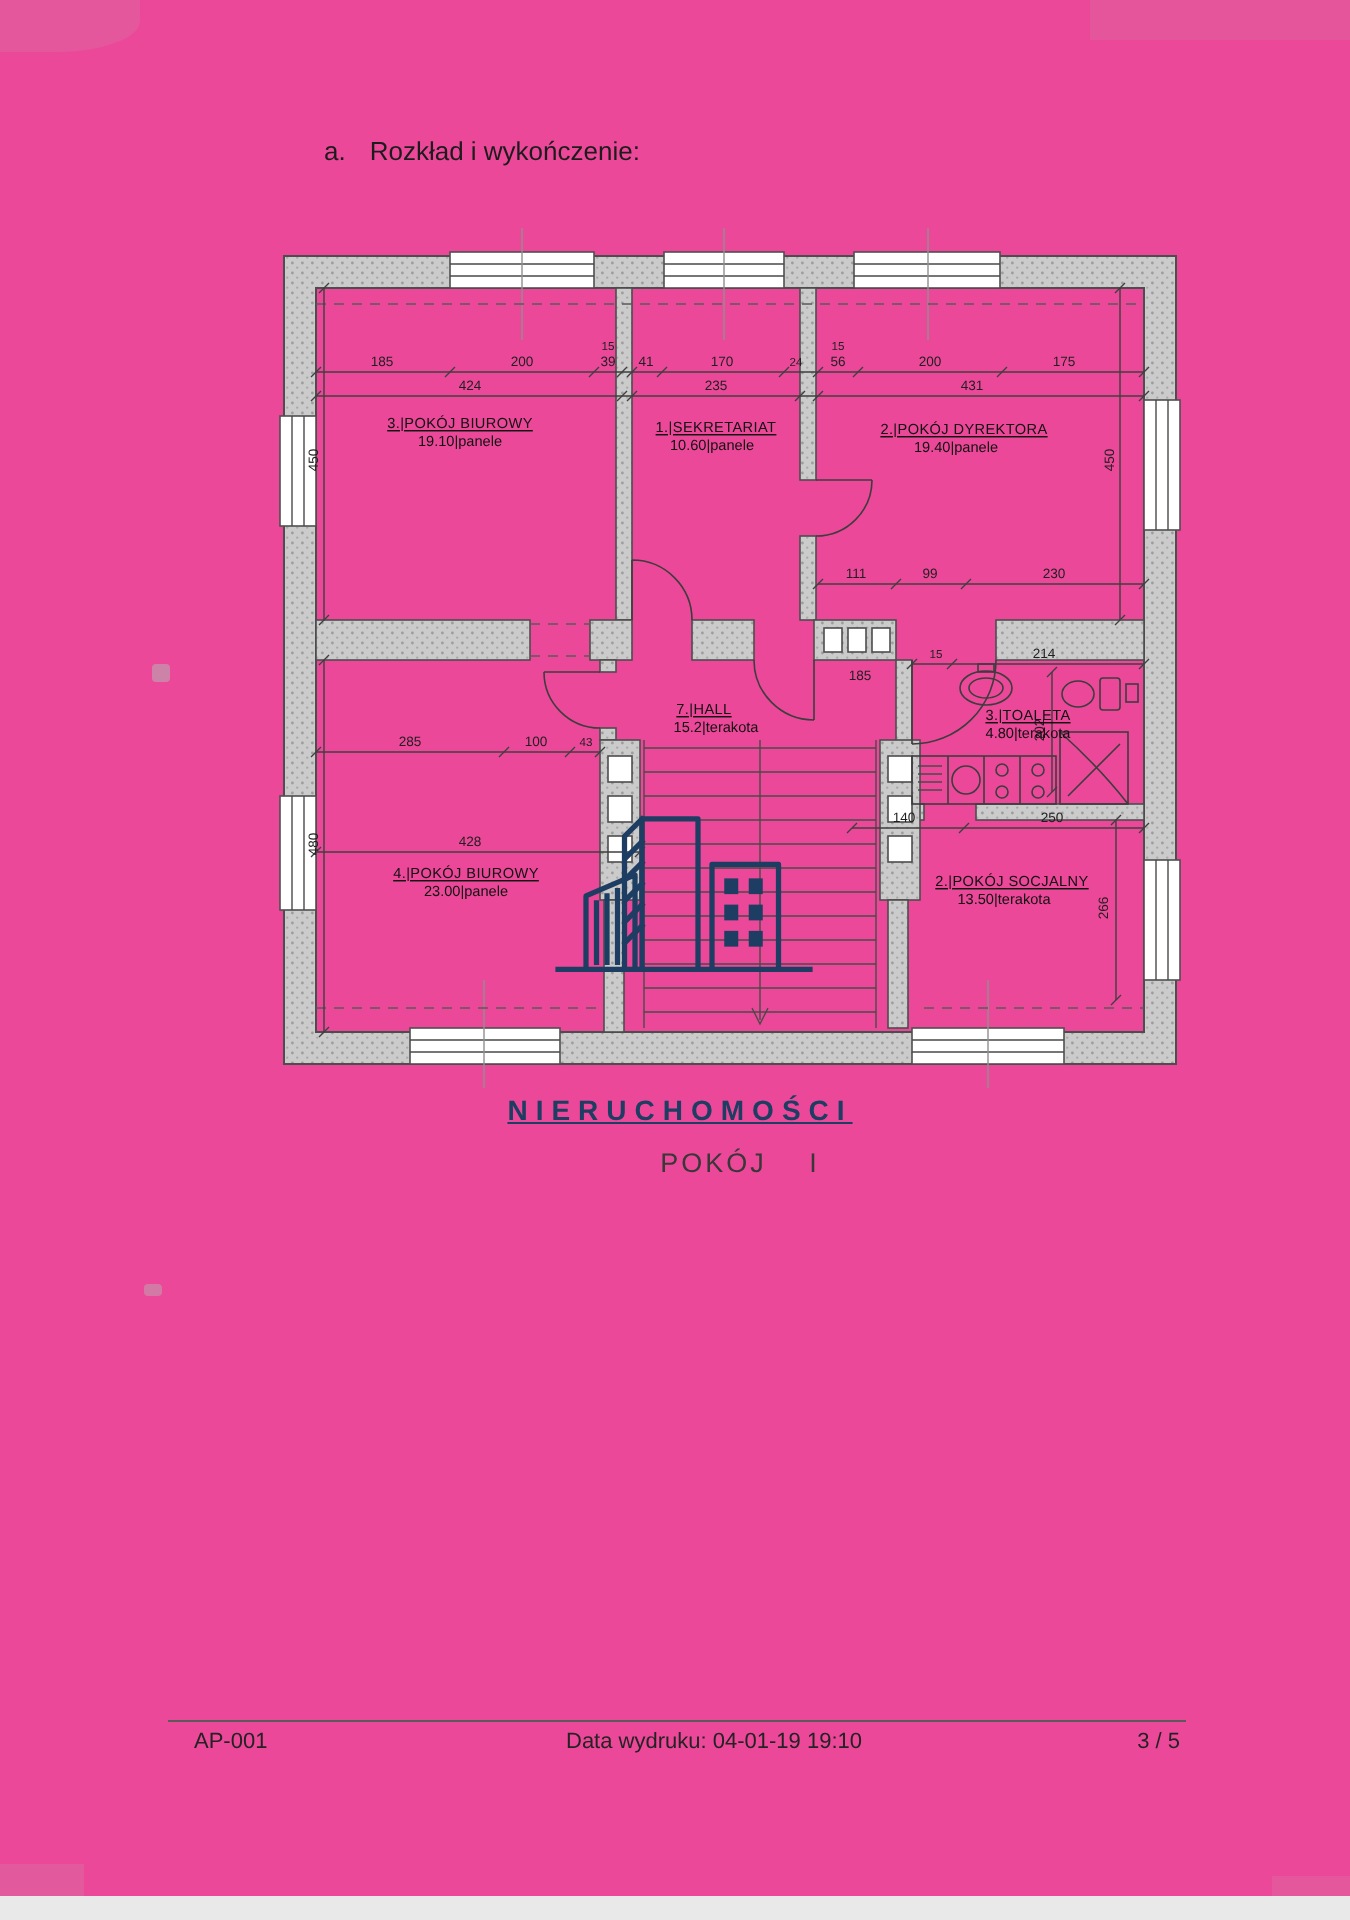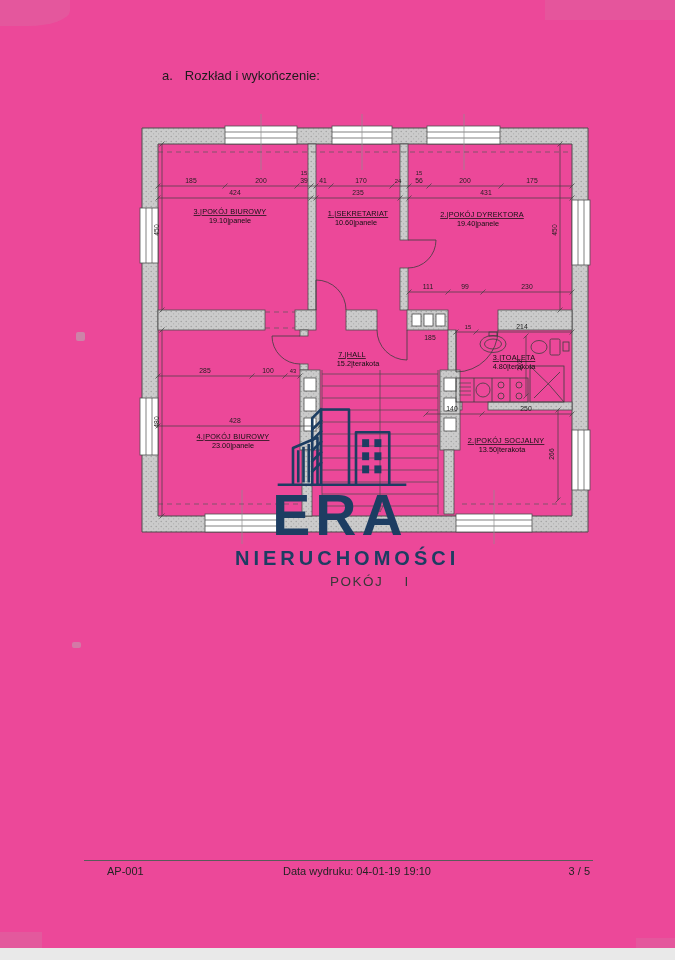--- a/index.html
+++ b/index.html
@@ -18,27 +18,27 @@
   .dim{font-size:6.8px;fill:#1f1f1f;text-anchor:middle;font-family:"Liberation Sans",sans-serif;}
   .dimsm{font-size:5.8px;}
   .rlbl{font-size:7.3px;fill:#101010;text-anchor:middle;letter-spacing:.2px;
         text-decoration:underline;font-family:"Liberation Sans",sans-serif;}
   .rarea{font-size:7.3px;fill:#101010;text-anchor:middle;font-family:"Liberation Sans",sans-serif;}
   .logo-stroke{stroke:#1d3d62;stroke-width:3;fill:none;stroke-linejoin:round;stroke-linecap:square;}
   .logo-fill{fill:#1d3d62;stroke:none;}
   .era-buildings{position:absolute;left:272px;top:390px;}
   .era-word{position:absolute;left:252px;top:486px;width:176px;text-align:center;
             font-size:57px;font-weight:bold;letter-spacing:5px;color:#1d3d62;line-height:1.02;}
-  .era-sub{position:absolute;left:235px;top:547px;width:210px;
-           font-size:20px;font-weight:bold;letter-spacing:4px;color:#1d3d62;}
+  .era-sub{position:absolute;left:235px;top:547px;width:210px;text-align:center;
+           font-size:14px;font-weight:bold;letter-spacing:4px;color:#1d3d62;text-decoration:underline;}
   .caption{position:absolute;left:300px;top:574px;width:140px;text-align:center;
            font-size:13.5px;letter-spacing:1.5px;word-spacing:16px;color:#383838;}
   .f-line{position:absolute;top:860px;left:84px;width:509px;border-top:1px solid #5a5a5a;}
   .f-txt{position:absolute;top:865px;font-size:11px;color:#232323;}
-  .f-left{left:107px;}
+  .f-left{left:97px;}
   .f-center{left:283px;}
   .f-right{left:545px;width:45px;text-align:right;}
 </style>
 </head>
 <body>
 
 <div class="page">
 
   <div class="artifact" style="left:0;top:0;width:70px;height:26px;opacity:.14;border-radius:0 0 60% 0;"></div>
   <div class="artifact" style="right:0;top:0;width:130px;height:20px;opacity:.12;"></div>
@@ -229,21 +229,20 @@
       <rect x="103" y="56" width="8" height="9"></rect>
         <rect x="117" y="56" width="8" height="9"></rect>
       <rect x="103" y="71" width="8" height="9"></rect>
         <rect x="117" y="71" width="8" height="9"></rect>
       <rect x="103" y="86" width="8" height="9"></rect>
         <rect x="117" y="86" width="8" height="9"></rect>
     </g>
     <path class="logo-stroke" d="M8,108 H152" stroke-width="3.5"></path>
   </svg>
 
-  <div class="era-word">ERA</div>
   <div class="era-sub">NIERUCHOMOŚCI</div>
 
   <div class="caption">POKÓJ I</div>
 
   <div class="f-line"></div>
   <div class="f-txt f-left">AP-001</div>
   <div class="f-txt f-center">Data wydruku: 04-01-19 19:10</div>
   <div class="f-txt f-right">3 / 5</div>
 
 </div>

